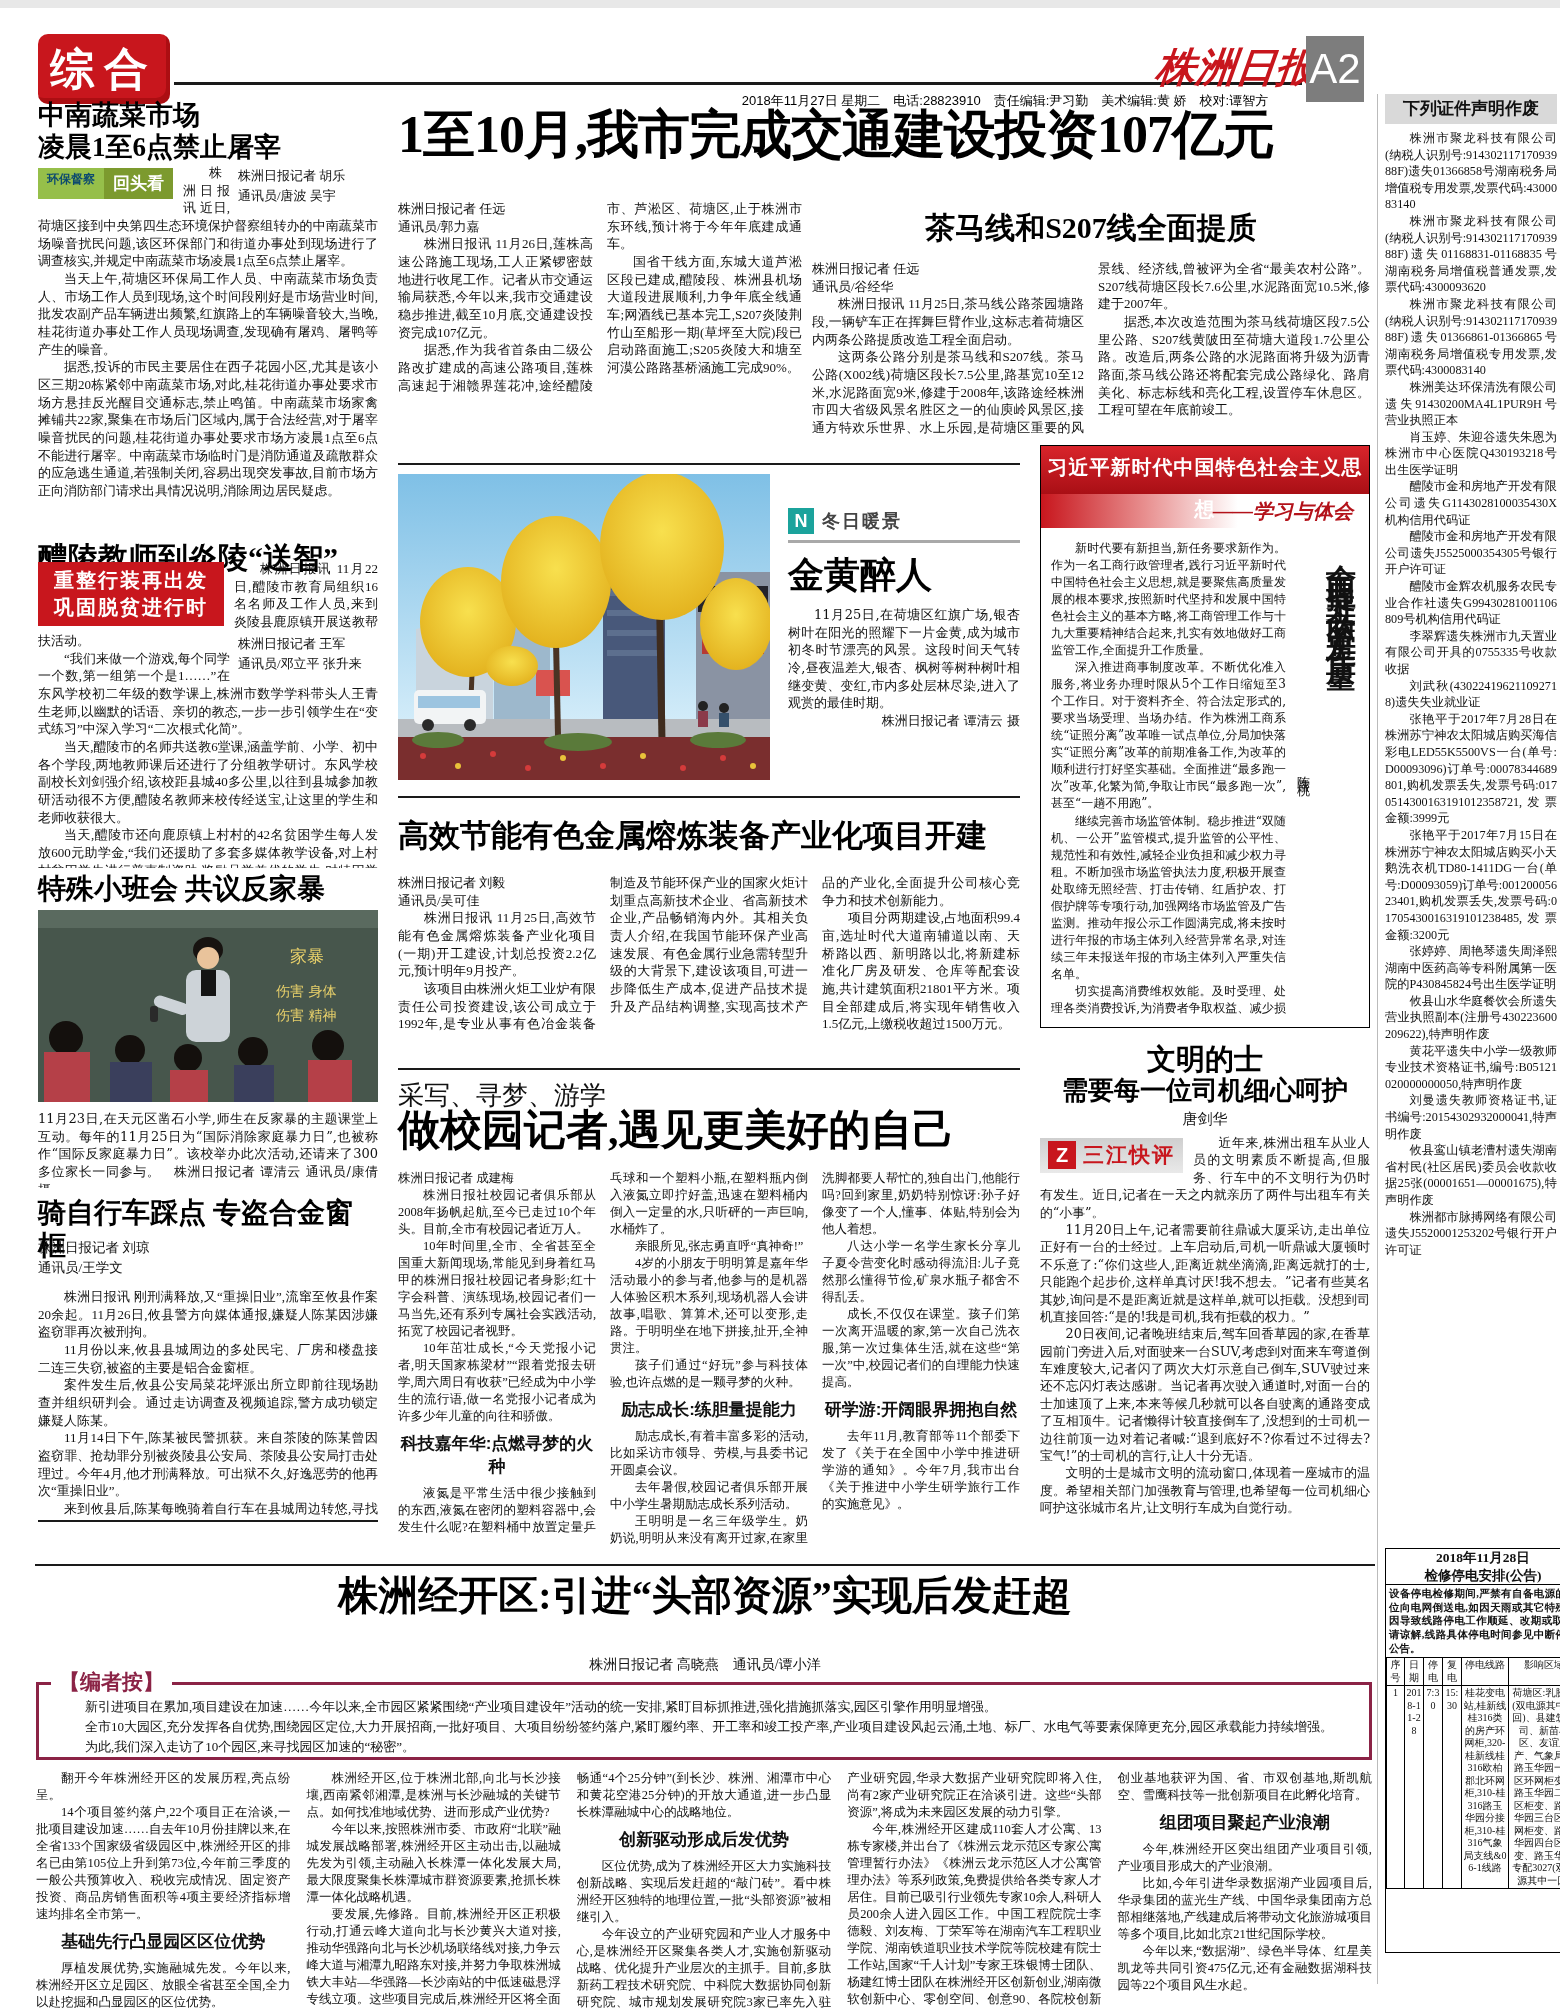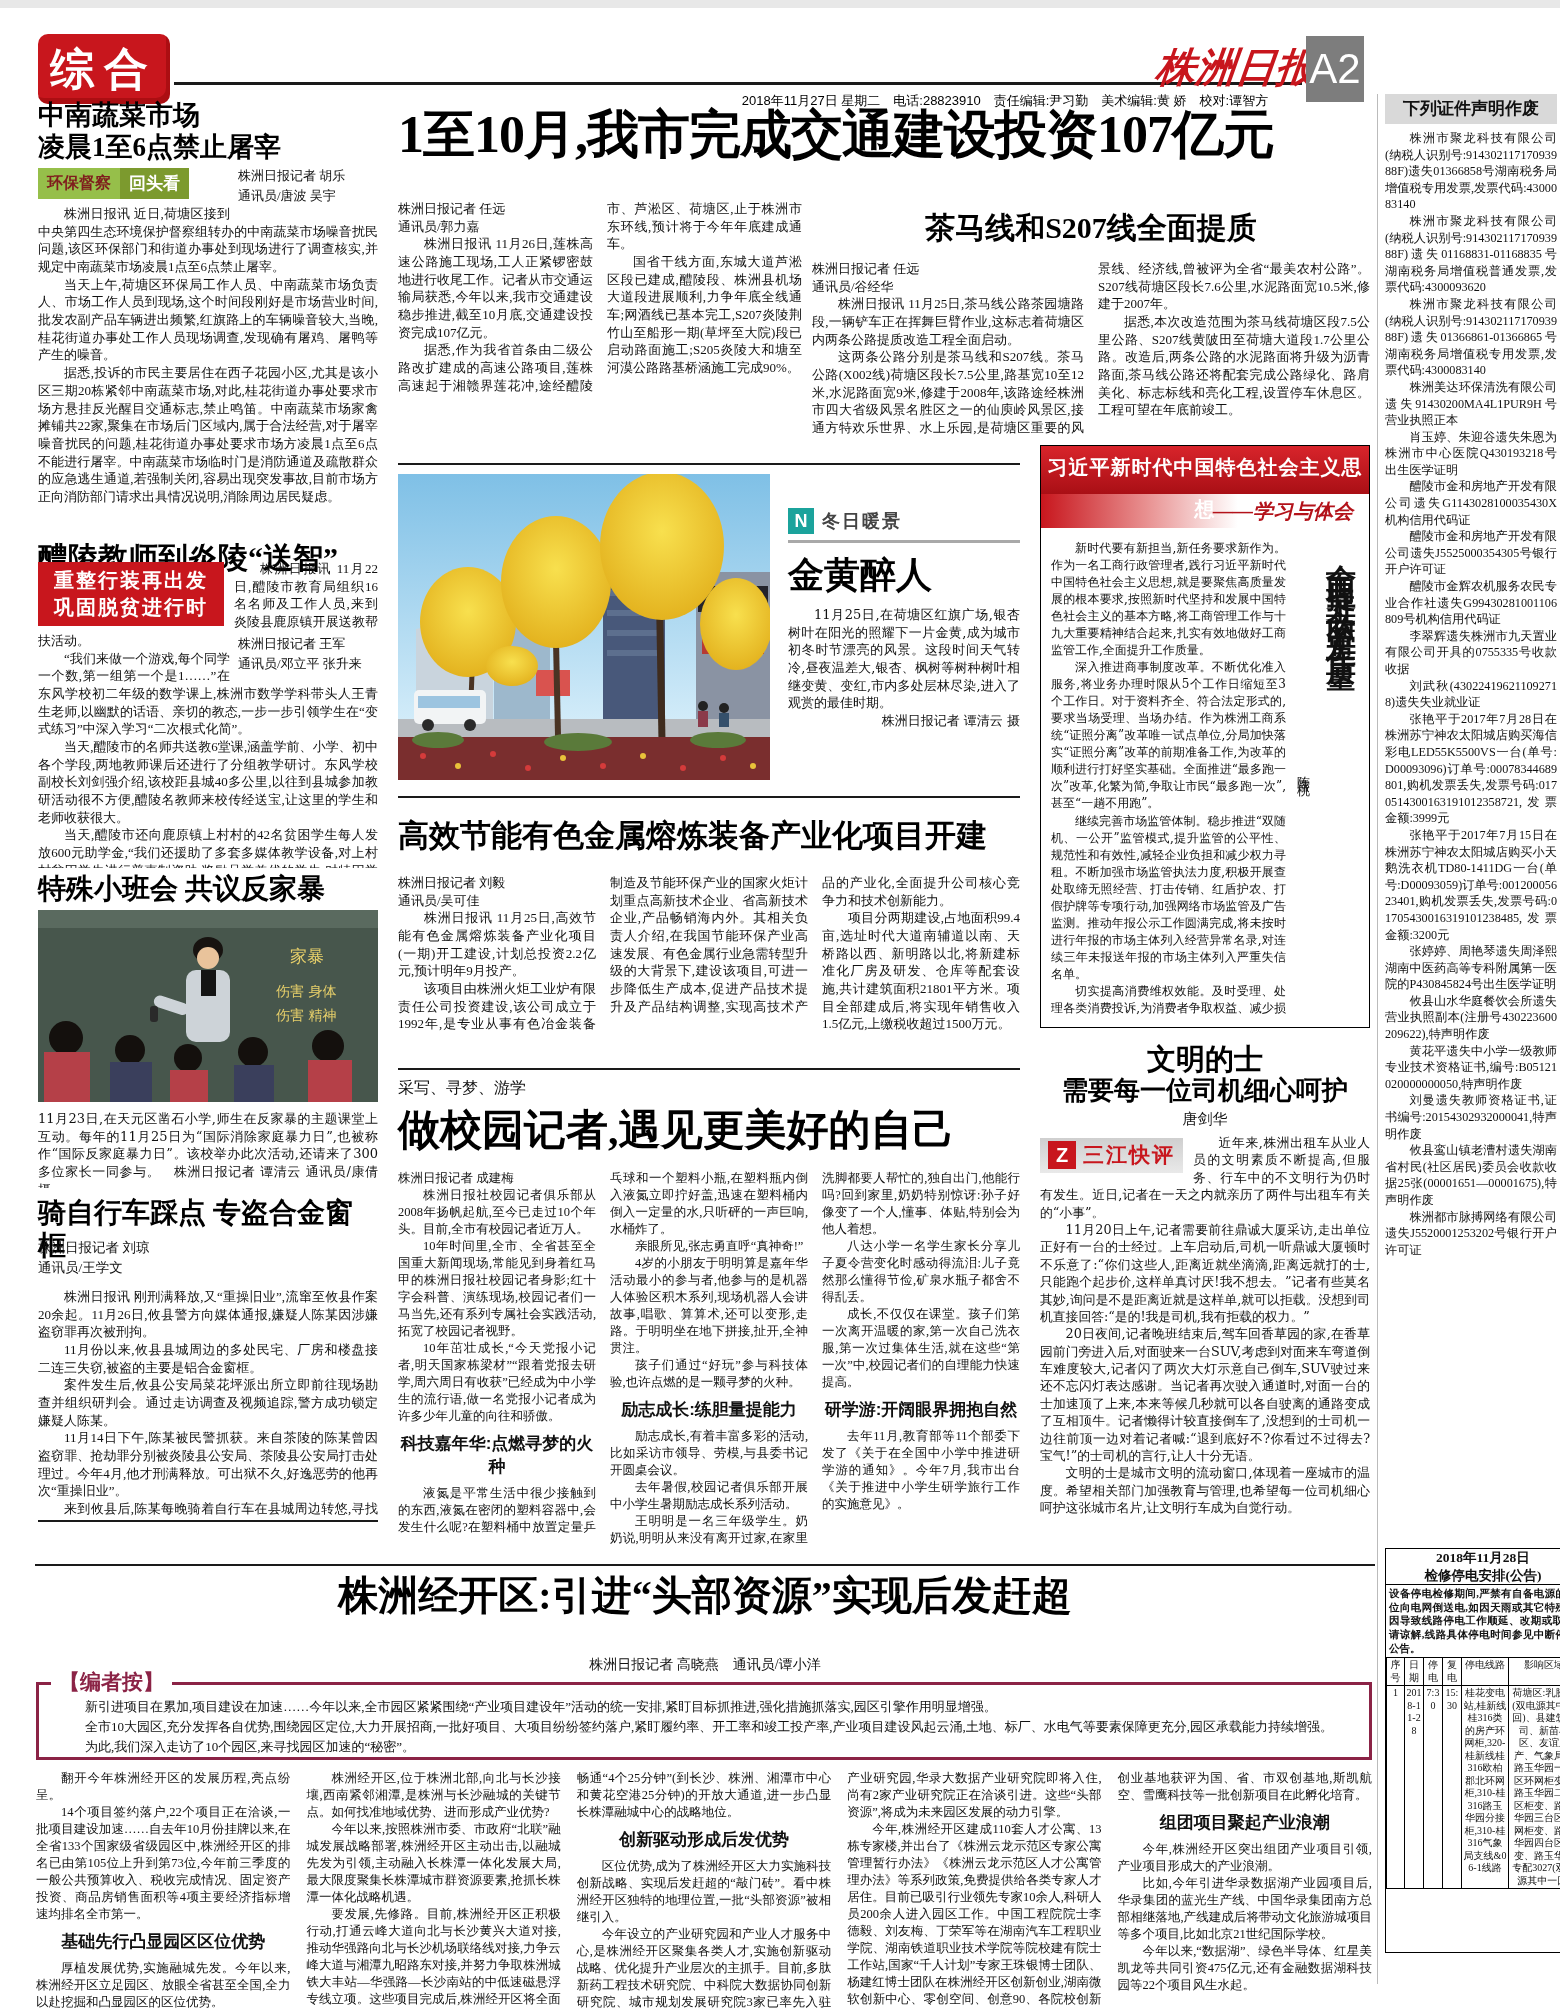--- a/index.html
+++ b/index.html
@@ -21,21 +21,21 @@
   .body-text{font-size:13px;line-height:1.36;text-align:justify;overflow:hidden;}
   .body-text p{margin:0;text-indent:2em;}
   .body-text p.byline{text-indent:0;}
   .body-text p.subhead{text-indent:0;text-align:center;font-weight:bold;font-size:17px;margin:7px 0;
         font-family:"Liberation Sans","DejaVu Sans",sans-serif;}
   .body-text p.credit{text-indent:0;text-align:right;}
   .script{font-family:"DejaVu Serif",serif;}
   .byline-block{font-size:13.5px;line-height:1.5;}
   
   .green-badges{display:flex;gap:0;float:left;margin:4px 10px 6px 0;}
-  .gb1{background:#96bf4a;color:#7f1d1d;font-family:Liberation Serif, serif;font-weight:bold;font-size:16px;padding:4px 9px;}
+  .gb1{background:#96bf4a;color:#0c4a6e;font-family:Liberation Mono, monospace;font-weight:bold;font-size:12px;padding:4px 9px;}
   .gb2{background:#7c9a2e;color:#fff;font-family:"Liberation Sans",sans-serif;font-weight:bold;font-size:17px;padding:4px 9px;}
   .redbox{background:#c8161d;color:#fff;width:186px;height:64px;display:flex;flex-direction:column;align-items:center;justify-content:center;
         font-weight:bold;font-size:20px;letter-spacing:2px;float:left;margin:2px 10px 6px 0;}
   .fl-byline{float:right;width:140px;font-size:13px;line-height:1.5;margin:2px 0 6px 8px;}
   
   .winter{display:flex;align-items:center;gap:8px;border-bottom:3px solid #a9a9a9;padding-bottom:6px;}
   .nbox{width:26px;height:26px;background:#1ba39c;color:#fff;display:flex;align-items:center;justify-content:center;
         font-family:"Liberation Sans",sans-serif;font-weight:bold;font-size:18px;}
   .wlabel{font-family:"Liberation Sans",sans-serif;font-weight:bold;font-size:18px;color:#444;letter-spacing:2px;}
   
@@ -257,21 +257,21 @@
   <div class="abs hl" style="left:398px;top:810px;width:622px;font-size:31px;">高效节能有色金属熔炼装备产业化项目开建</div>
   <div class="abs body-text cols3" style="left:398px;top:866px;width:622px;height:188px;">
       <p class="byline">株洲日报记者 刘毅</p>
       <p class="byline">通讯员/吴可佳</p>
       <p>株洲日报讯 11月25日,高效节能有色金属熔炼装备产业化项目(一期)开工建设,计划总投资2.2亿元,预计明年9月投产。</p>
       <p>该项目由株洲火炬工业炉有限责任公司投资建设,该公司成立于1992年,是专业从事有色冶金装备制造及节能环保产业的国家火炬计划重点高新技术企业、省高新技术企业,产品畅销海内外。其相关负责人介绍,在我国节能环保产业高速发展、有色金属行业急需转型升级的大背景下,建设该项目,可进一步降低生产成本,促进产品技术提升及产品结构调整,实现高技术产品的产业化,全面提升公司核心竞争力和技术创新能力。</p>
       <p>项目分两期建设,占地面积99.4亩,选址时代大道南辅道以南、天桥路以西、新明路以北,将新建标准化厂房及研发、仓库等配套设施,共计建筑面积21801平方米。项目全部建成后,将实现年销售收入1.5亿元,上缴税收超过1500万元。</p>
     </div>
 
   <div class="abs rule" style="left:398px;top:1060px;width:622px;height:2px;"></div>
-  <div class="abs" style="left:398px;top:1070px;font-size:16px;">采写、寻梦、游学</div>
+  <div class="abs" style="left:398px;top:1070px;font-size:26px;">采写、寻梦、游学</div>
   <div class="abs hl" style="left:398px;top:1098px;width:622px;font-size:42px;">做校园记者,遇见更美好的自己</div>
   <div class="abs body-text cols3" style="left:398px;top:1162px;width:622px;height:392px;font-size:12.5px;">
       <p class="byline">株洲日报记者 成建梅</p>
       <p>株洲日报社校园记者俱乐部从2008年扬帆起航,至今已走过10个年头。目前,全市有校园记者近万人。</p>
       <p>10年时间里,全市、全省甚至全国重大新闻现场,常能见到身着红马甲的株洲日报社校园记者身影;红十字会科普、演练现场,校园记者们一马当先,还有系列专属社会实践活动,拓宽了校园记者视野。</p>
       <p>10年茁壮成长,“今天党报小记者,明天国家栋梁材”“跟着党报去研学,周六周日有收获”已经成为中小学生的流行语,做一名党报小记者成为许多少年儿童的向往和骄傲。</p>
       <p class="subhead">科技嘉年华:点燃寻梦的火种</p>
       <p>液氮是平常生活中很少接触到的东西,液氮在密闭的塑料容器中,会发生什么呢?在塑料桶中放置定量乒乓球和一个塑料小瓶,在塑料瓶内倒入液氮立即拧好盖,迅速在塑料桶内倒入一定量的水,只听砰的一声巨响,水桶炸了。</p>
       <p>亲眼所见,张志勇直呼“真神奇!”</p>
       <p>4岁的小朋友于明明算是嘉年华活动最小的参与者,他参与的是机器人体验区积木系列,现场机器人会讲故事,唱歌、算算术,还可以变形,走路。于明明坐在地下拼接,扯开,全神贯注。</p>

